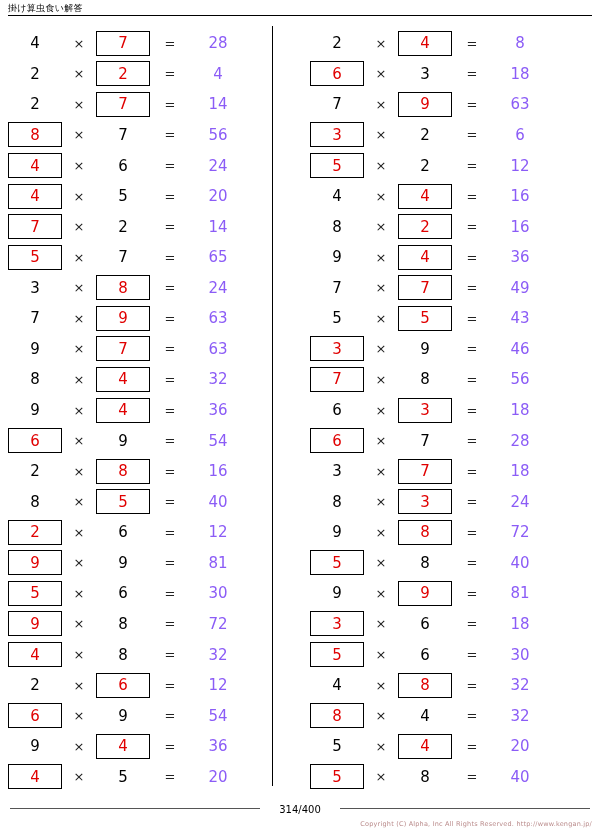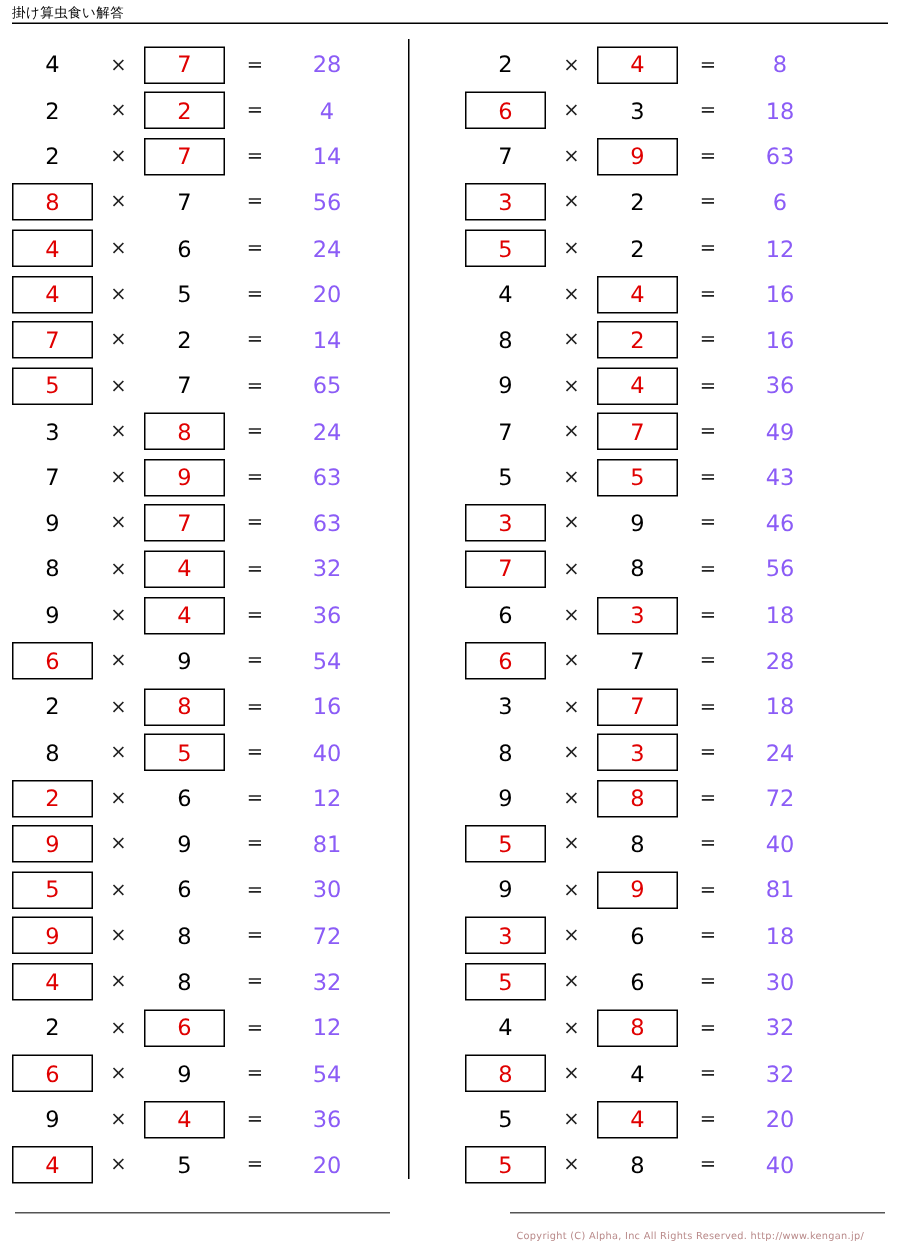--- a/index.html
+++ b/index.html
@@ -95,21 +95,21 @@
     bottom: 23px; left: 10px; width: 250px;
     border-bottom: 1px solid #555;
   }
   #footer-rule-right {
     position: absolute;
     bottom: 23px; right: 10px; width: 250px;
     border-bottom: 1px solid #555;
   }
   #copyright {
     position: absolute;
-    bottom: 4px; right: 24px;
+    bottom: 4px; right: 8px;
     font-size: 6.5px;
     color: #b98a8a;
     letter-spacing: 0.2px;
   }
 </style>
 </head>
 <body>
 
 <div id="sheet">
 
@@ -470,15 +470,16 @@
           <div class="op">×</div>
           <div class="cell">8</div>
           <div class="eq">=</div>
           <div class="res">40</div>
         </div>
       </div>
   </div>
 
   <div id="footer-rule-left"></div>
   <div id="footer-rule-right"></div>
+  <div id="page-num">314/400</div>
   <div id="copyright">Copyright (C) Alpha, Inc All Rights Reserved.   http://www.kengan.jp/</div>
 
 </div>
 
 </body></html>

